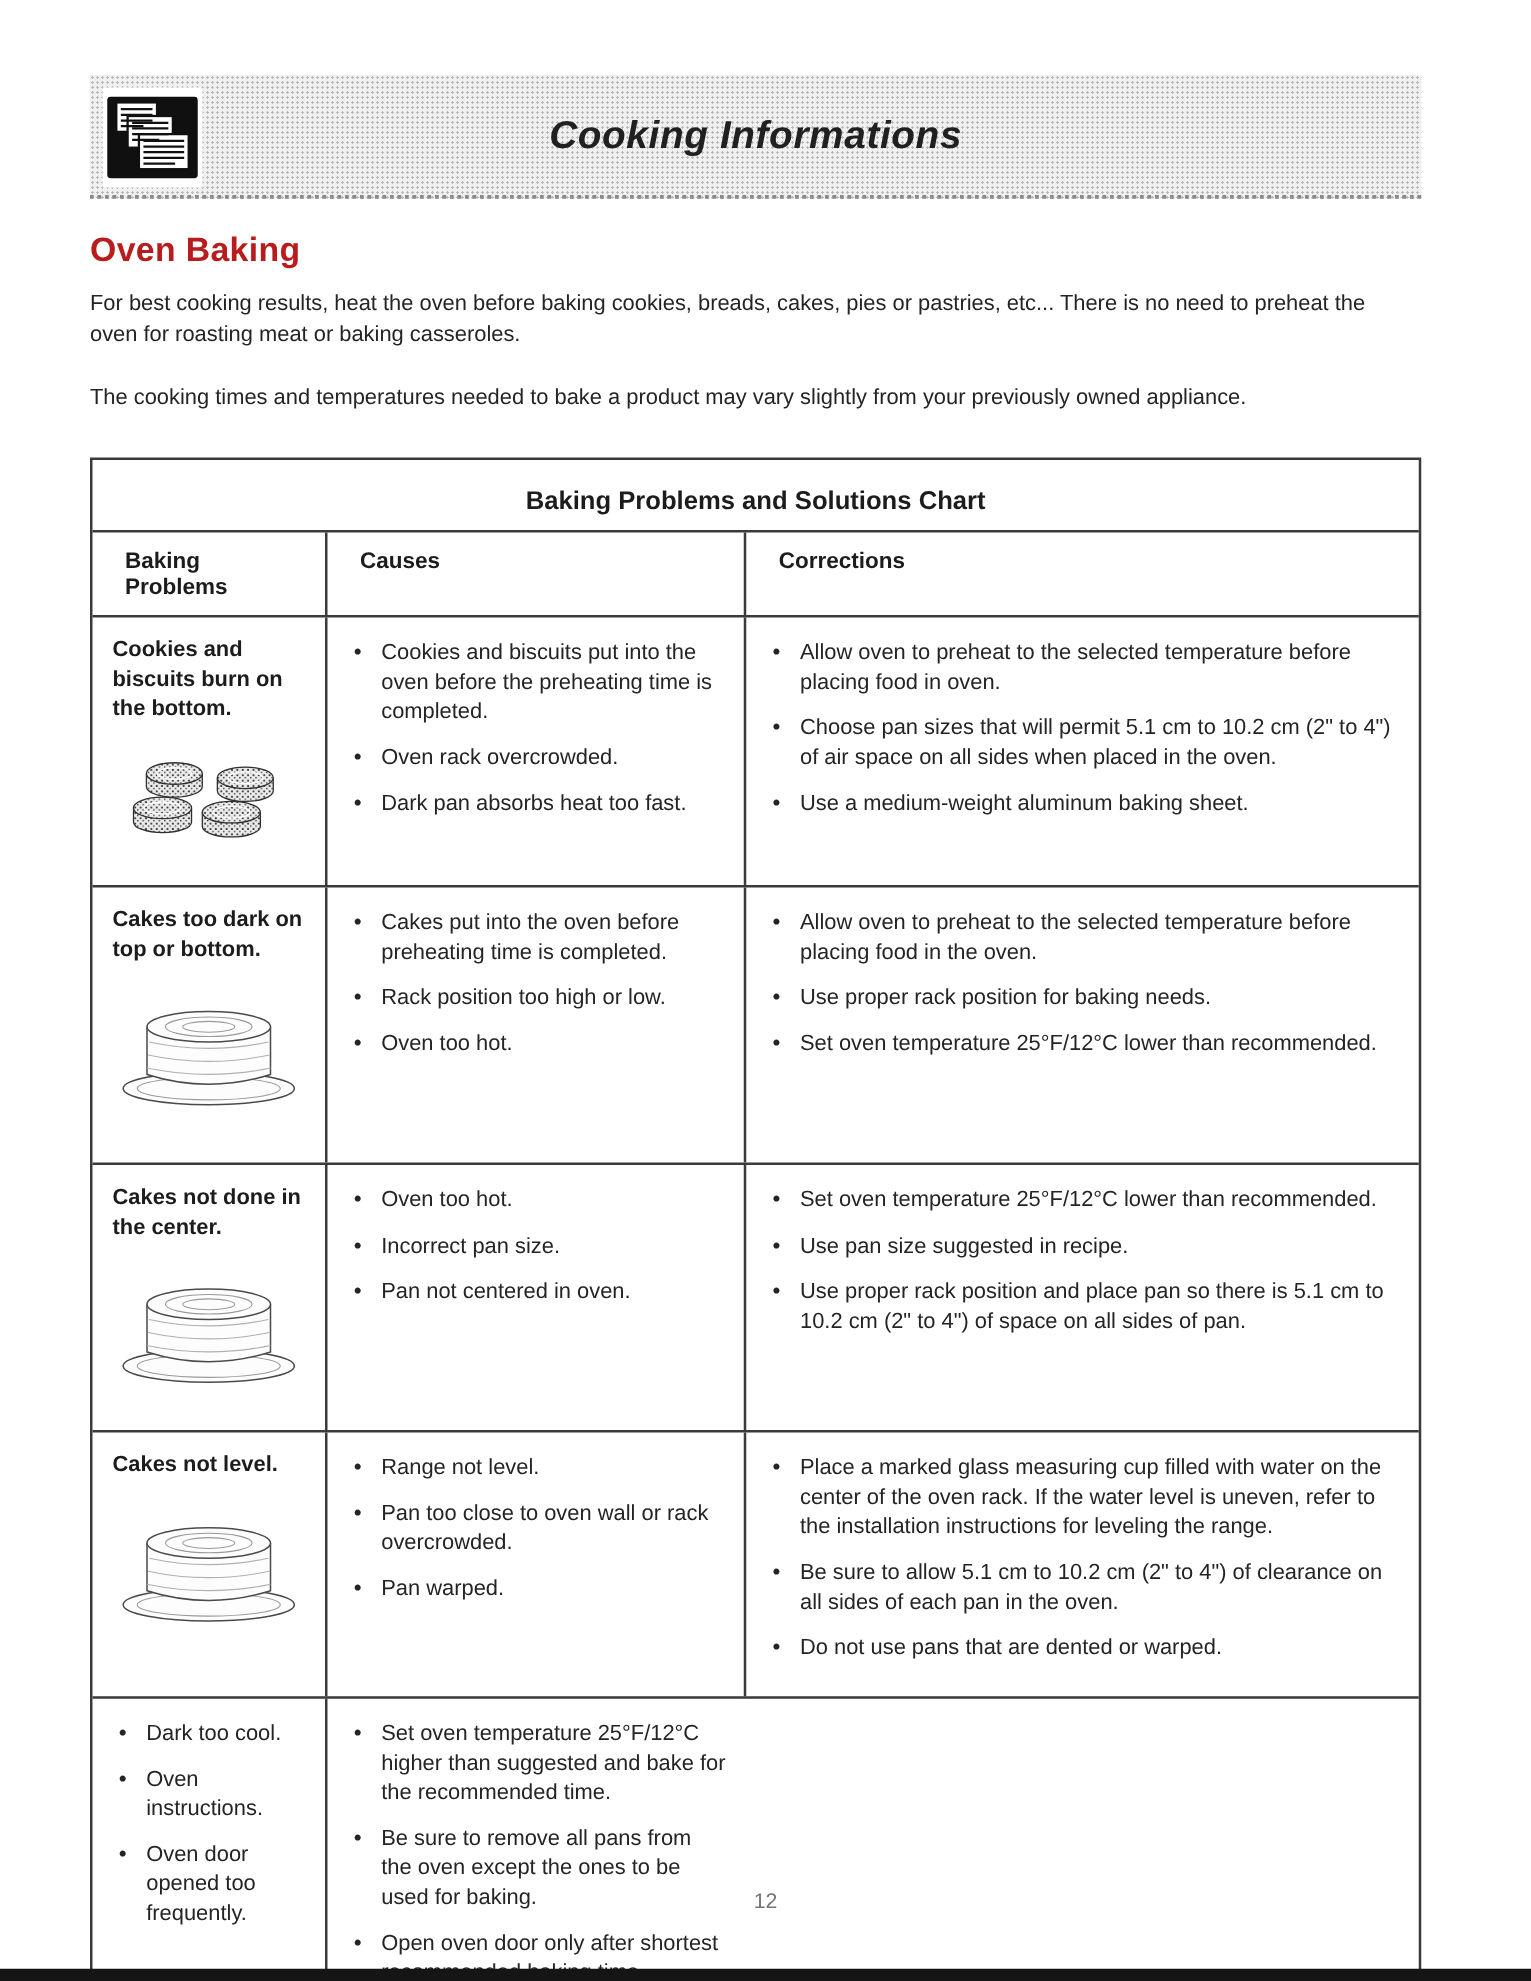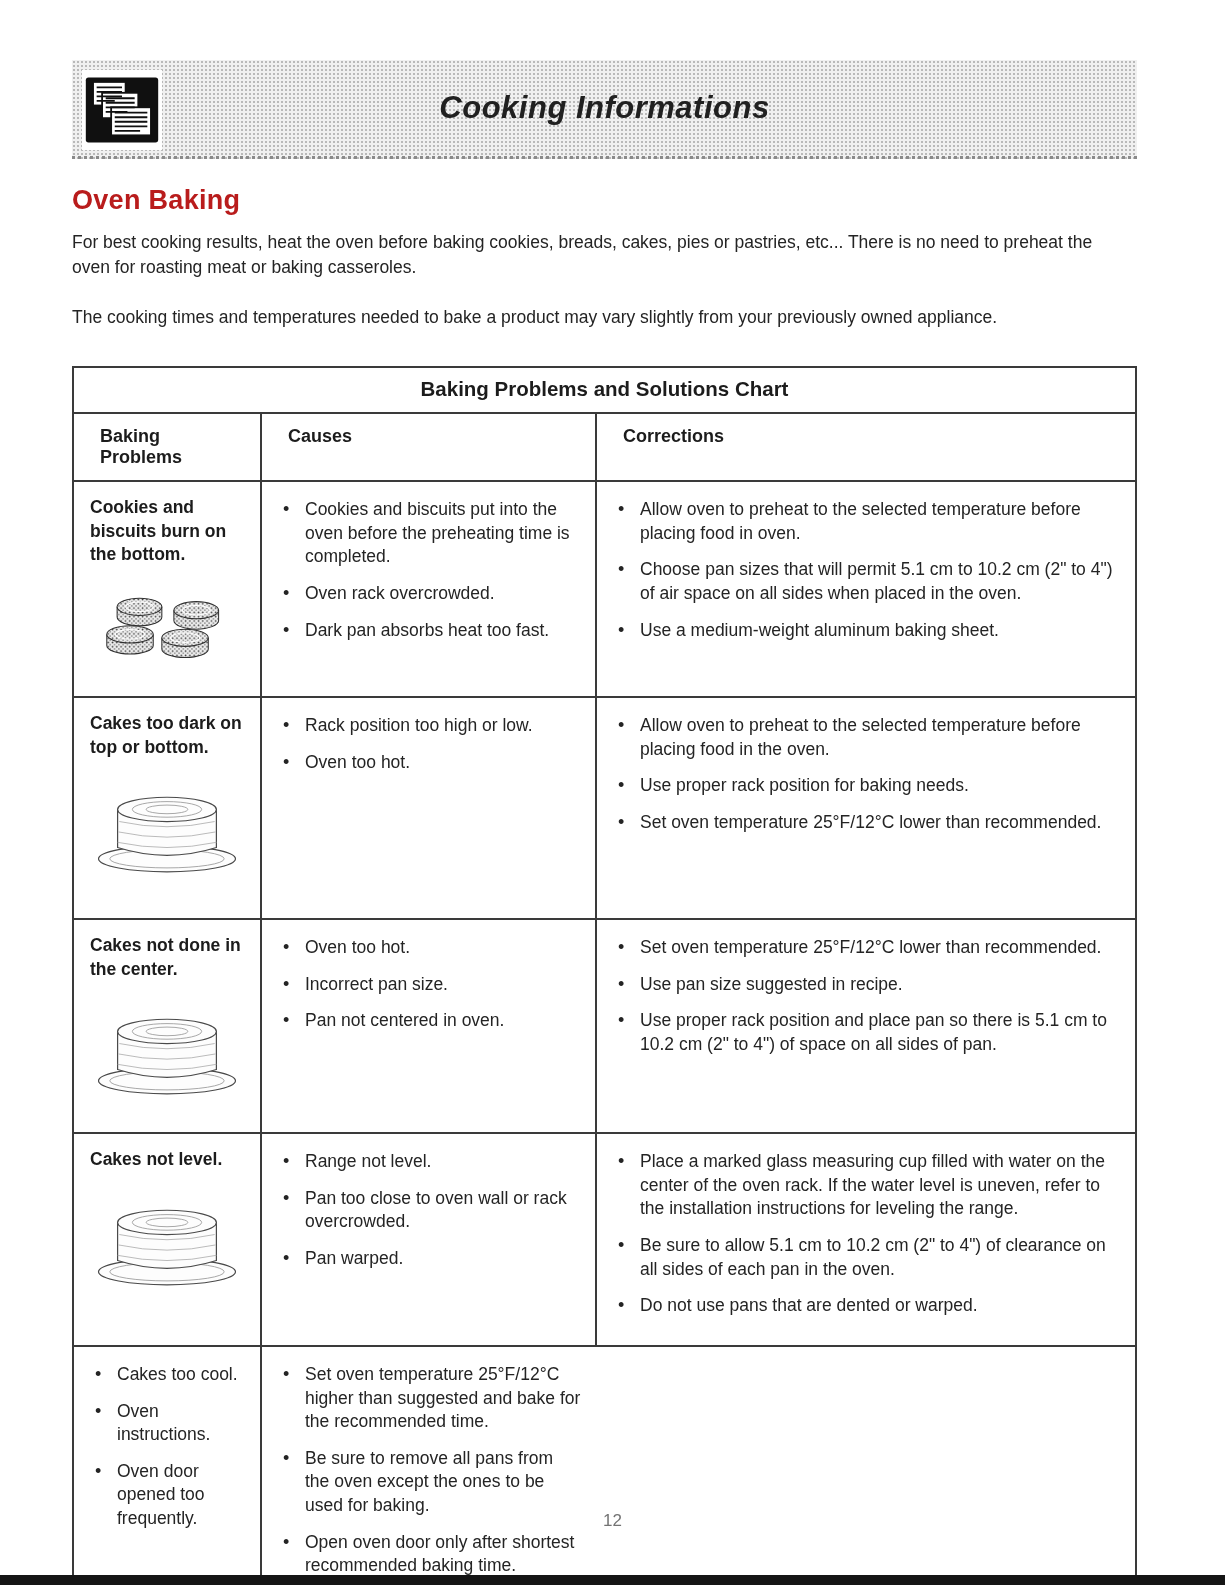--- a/index.html
+++ b/index.html
@@ -21,21 +21,21 @@
   .band-icon{position:absolute;left:10px;top:10px;background:#ffffff;padding:2px;line-height:0;}
   .band-title{font-size:31px;font-weight:bold;font-style:italic;color:#202020;letter-spacing:.5px;}
 
   
   .section-title{margin:26px 0 0;font-size:27px;font-weight:bold;color:#b91c1c;letter-spacing:.3px;}
   .para{margin:14px 0 0;font-size:17.5px;line-height:1.45;max-width:1060px;}
   .para + .para{margin-top:24px;}
 
   
   .btable{margin-top:36px;border:2px solid #3a3a3a;}
-  .btable-title{font-size:20.5px;font-weight:bold;text-align:center;padding:9px 0 11px;border-bottom:2px solid #3a3a3a;color:#1c1c1c;}
+  .btable-title{font-size:20.5px;font-weight:bold;text-align:center;padding:21px 0 11px;border-bottom:2px solid #3a3a3a;color:#1c1c1c;}
   .grid{display:grid;grid-template-columns:188px 335px 1fr;}
   .thead{border-bottom:2px solid #3a3a3a;}
   .thead .cell{font-weight:bold;font-size:18px;padding:12px 26px;color:#1c1c1c;}
   .cell{border-right:2px solid #3a3a3a;padding:14px 16px;}
   .grid .cell:last-child{border-right:none;}
   .trow{border-bottom:2px solid #3a3a3a;}
   #table-rows .trow:last-child{border-bottom:none;}
   #table-rows .trow:nth-child(1) .cell{min-height:186px;}
   #table-rows .trow:nth-child(2) .cell{min-height:192px;}
   #table-rows .trow:nth-child(3) .cell{min-height:184px;}
@@ -156,20 +156,21 @@
             <ellipse cx="85" cy="42" rx="24" ry="5" stroke="#9a9a9a" stroke-width="1"></ellipse>
             <path d="M30 56 q55 12 110 0" stroke="#b0b0b0" stroke-width="1"></path>
             <path d="M29 68 q56 12 112 0" stroke="#b0b0b0" stroke-width="1"></path>
             <path d="M28 80 q57 12 114 0" stroke="#b0b0b0" stroke-width="1"></path>
           </g>
         </svg>
       </div>
     </div>
     <div class="cell cell-causes">
       <ul class="bullets">
+              <li>Cakes put into the oven before preheating time is completed.</li>
               <li>Rack position too high or low.</li>
               <li>Oven too hot.</li>
             </ul>
     </div>
     <div class="cell cell-corrections">
       <ul class="bullets">
               <li>Allow oven to preheat to the selected temperature before placing food in the oven.</li>
               <li>Use proper rack position for baking needs.</li>
               <li>Set oven temperature 25°F/12°C lower than recommended.</li>
             </ul>
@@ -248,21 +249,21 @@
               <li>Place a marked glass measuring cup filled with water on the center of the oven rack.  If the water level is uneven, refer to the installation instructions for leveling the range.</li>
               <li>Be sure to allow 5.1 cm to 10.2 cm (2" to 4") of clearance on all sides of each pan in the oven.</li>
               <li>Do not use pans that are dented or warped.</li>
             </ul>
     </div>
   </div>
 
   <div class="grid trow">
     <div class="cell cell-causes">
       <ul class="bullets">
-              <li>Cakes too cool.</li>
+              <li>Dark too cool.</li>
               <li>Oven instructions.</li>
               <li>Oven door opened too frequently.</li>
             </ul>
     </div>
     <div class="cell cell-corrections">
       <ul class="bullets">
               <li>Set oven temperature 25°F/12°C higher than suggested and bake for the recommended time.</li>
               <li>Be sure to remove all pans from the oven except the ones to be used for baking.</li>
               <li>Open oven door only after shortest recommended baking time.</li>
             </ul>

